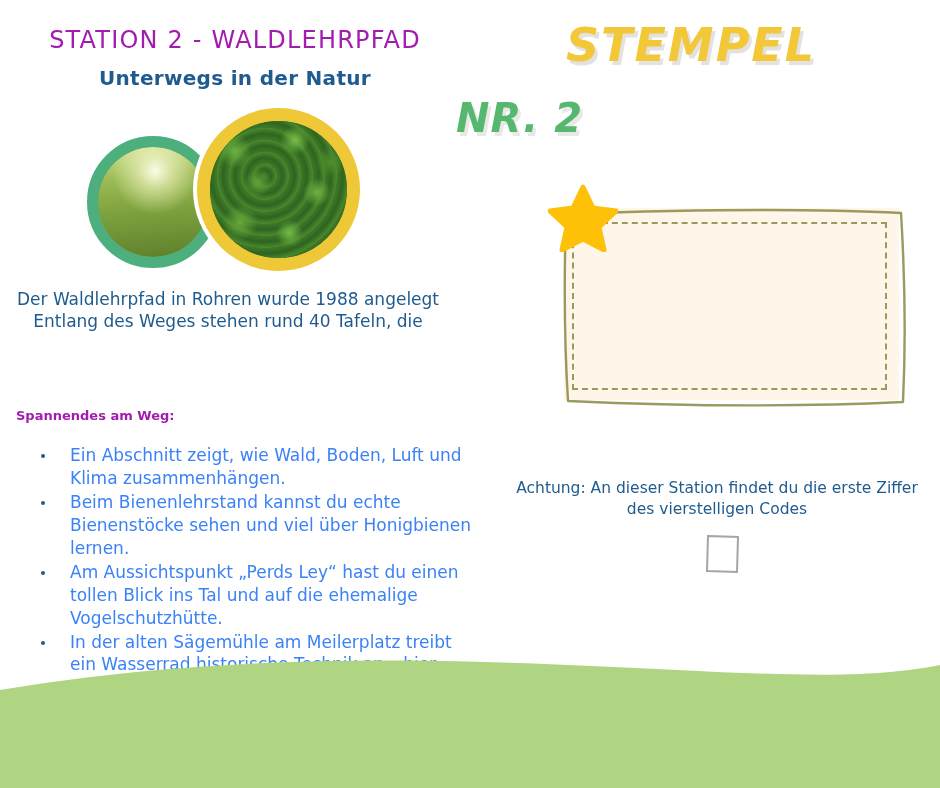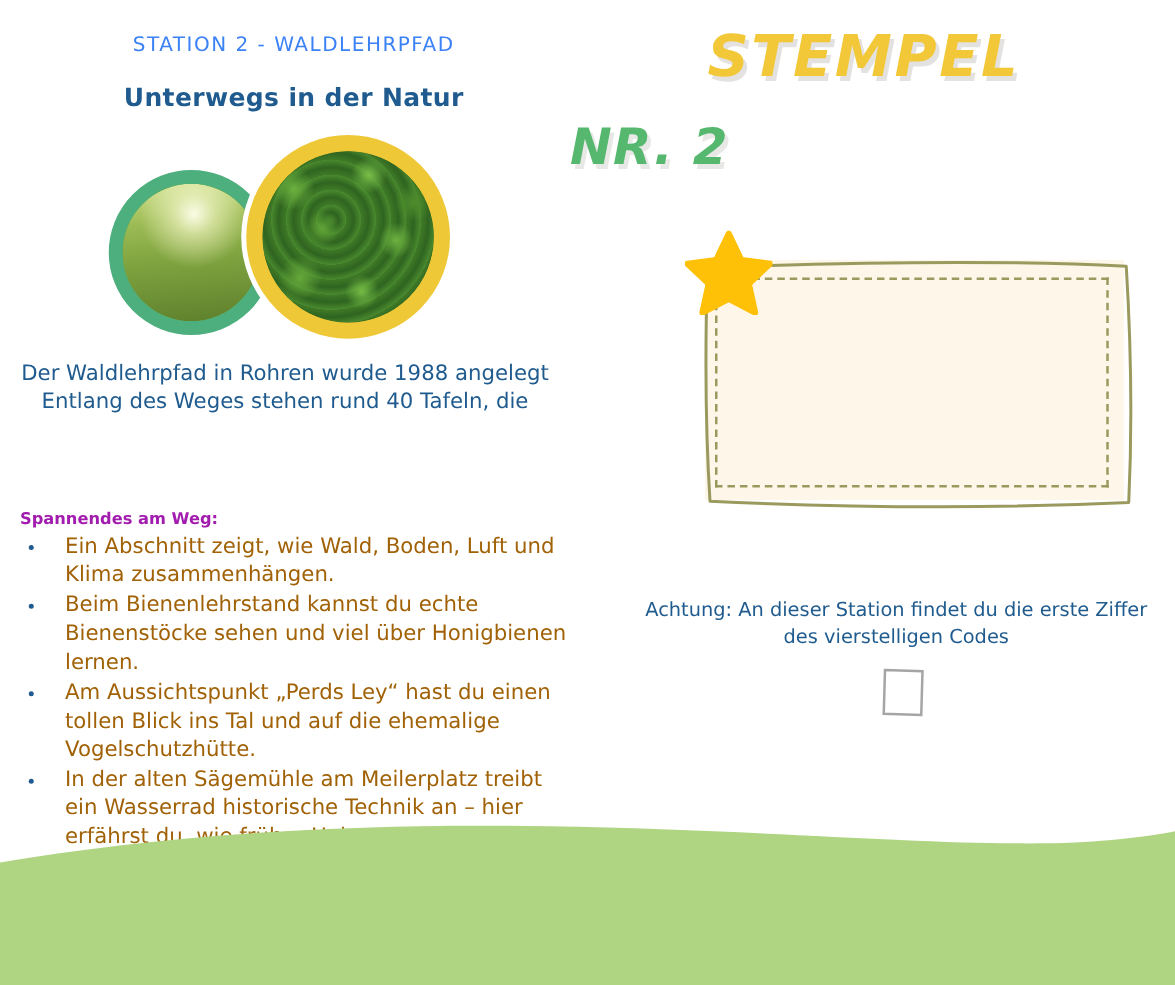--- a/index.html
+++ b/index.html
@@ -34,23 +34,23 @@
     width: 470px;
     height: 690px;
   }
 
   .station-title {
     position: absolute;
     left: 0;
     top: 26px;
     width: 470px;
     text-align: center;
-    color: #3b82f6;
+    color: #a21caf;
     font-family: "DejaVu Sans", sans-serif;
-    font-size: 16px;
+    font-size: 24px;
     font-weight: 400;
     letter-spacing: 1.2px;
     white-space: nowrap;
   }
 
   .station-sub {
     position: absolute;
     left: 0;
     top: 66px;
     width: 470px;
@@ -142,24 +142,24 @@
     top: 408px;
     color: #a21caf;
     font-size: 13px;
     font-weight: bold;
   }
   .bullet-list {
     position: absolute;
     left: 14px;
     top: 426px;
     width: 440px;
-    margin: 0;
+    margin: 18px;
     padding: 0;
     list-style: none;
-    color: #a16207;
+    color: #3b82f6;
     font-size: 17px;
     line-height: 1.35;
   }
   .bullet-list li {
     position: relative;
     padding-left: 38px;
     margin-bottom: 1px;
   }
   .bullet-list li::before {
     content: "";

